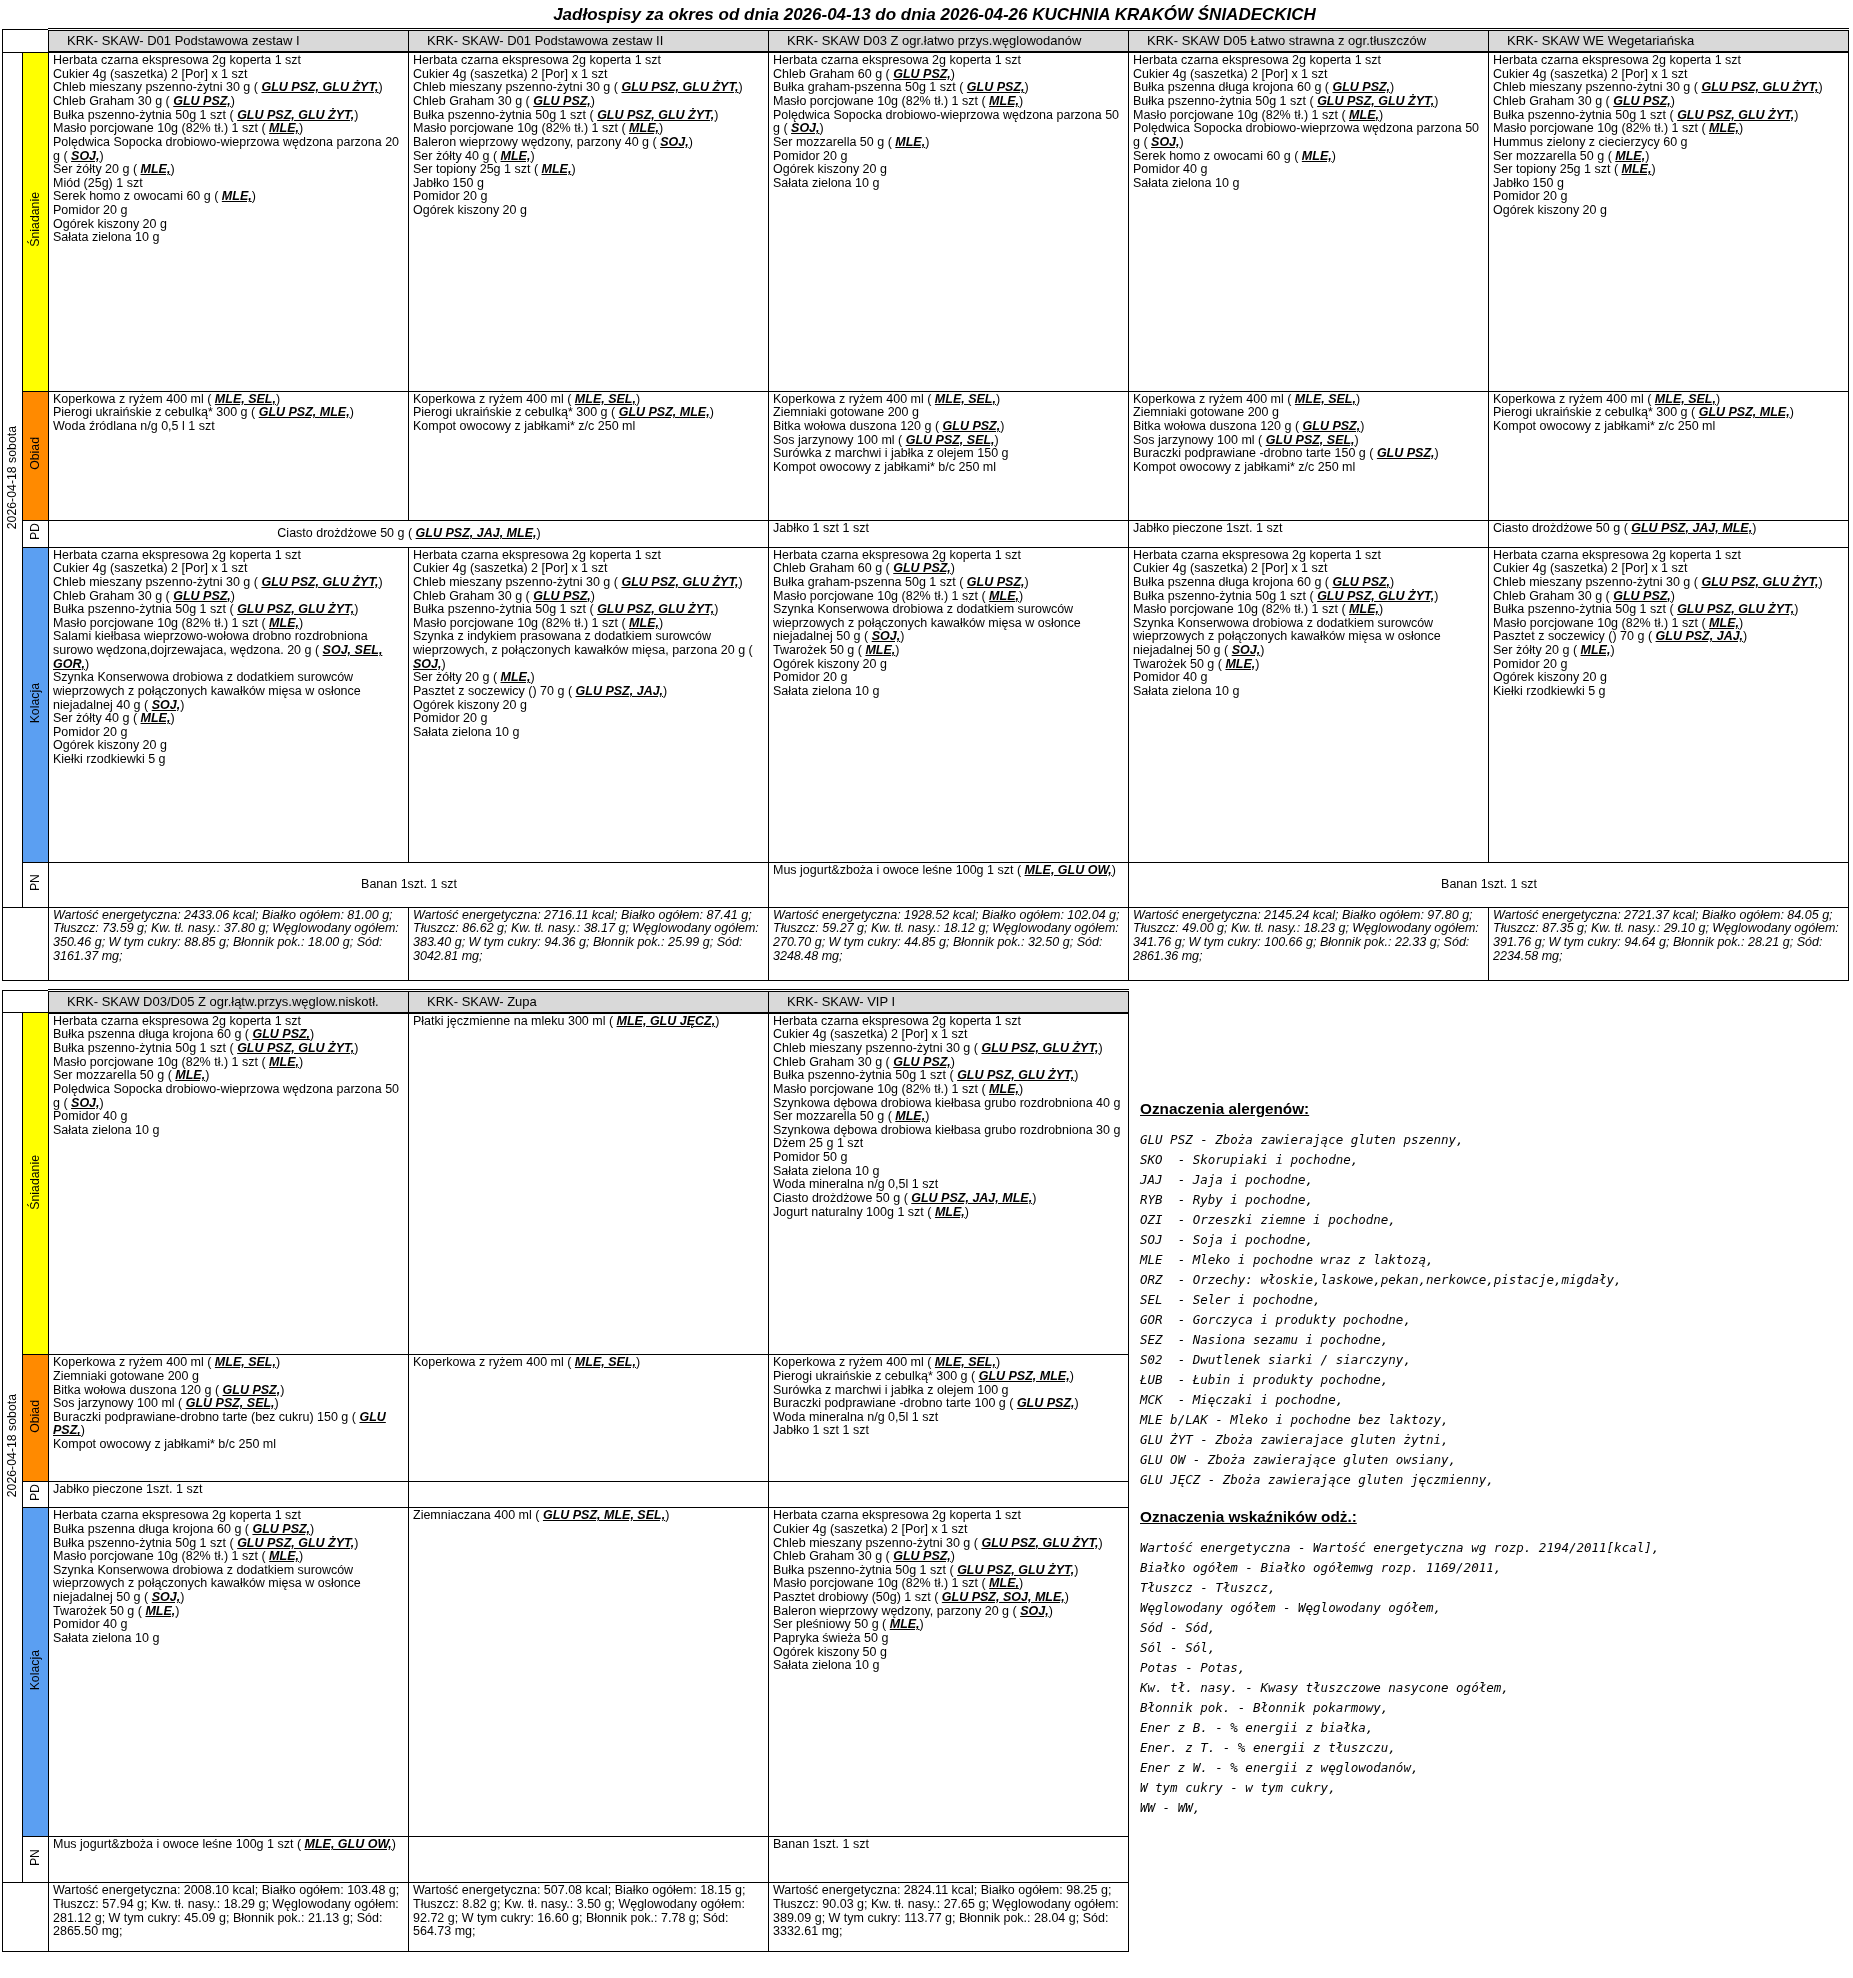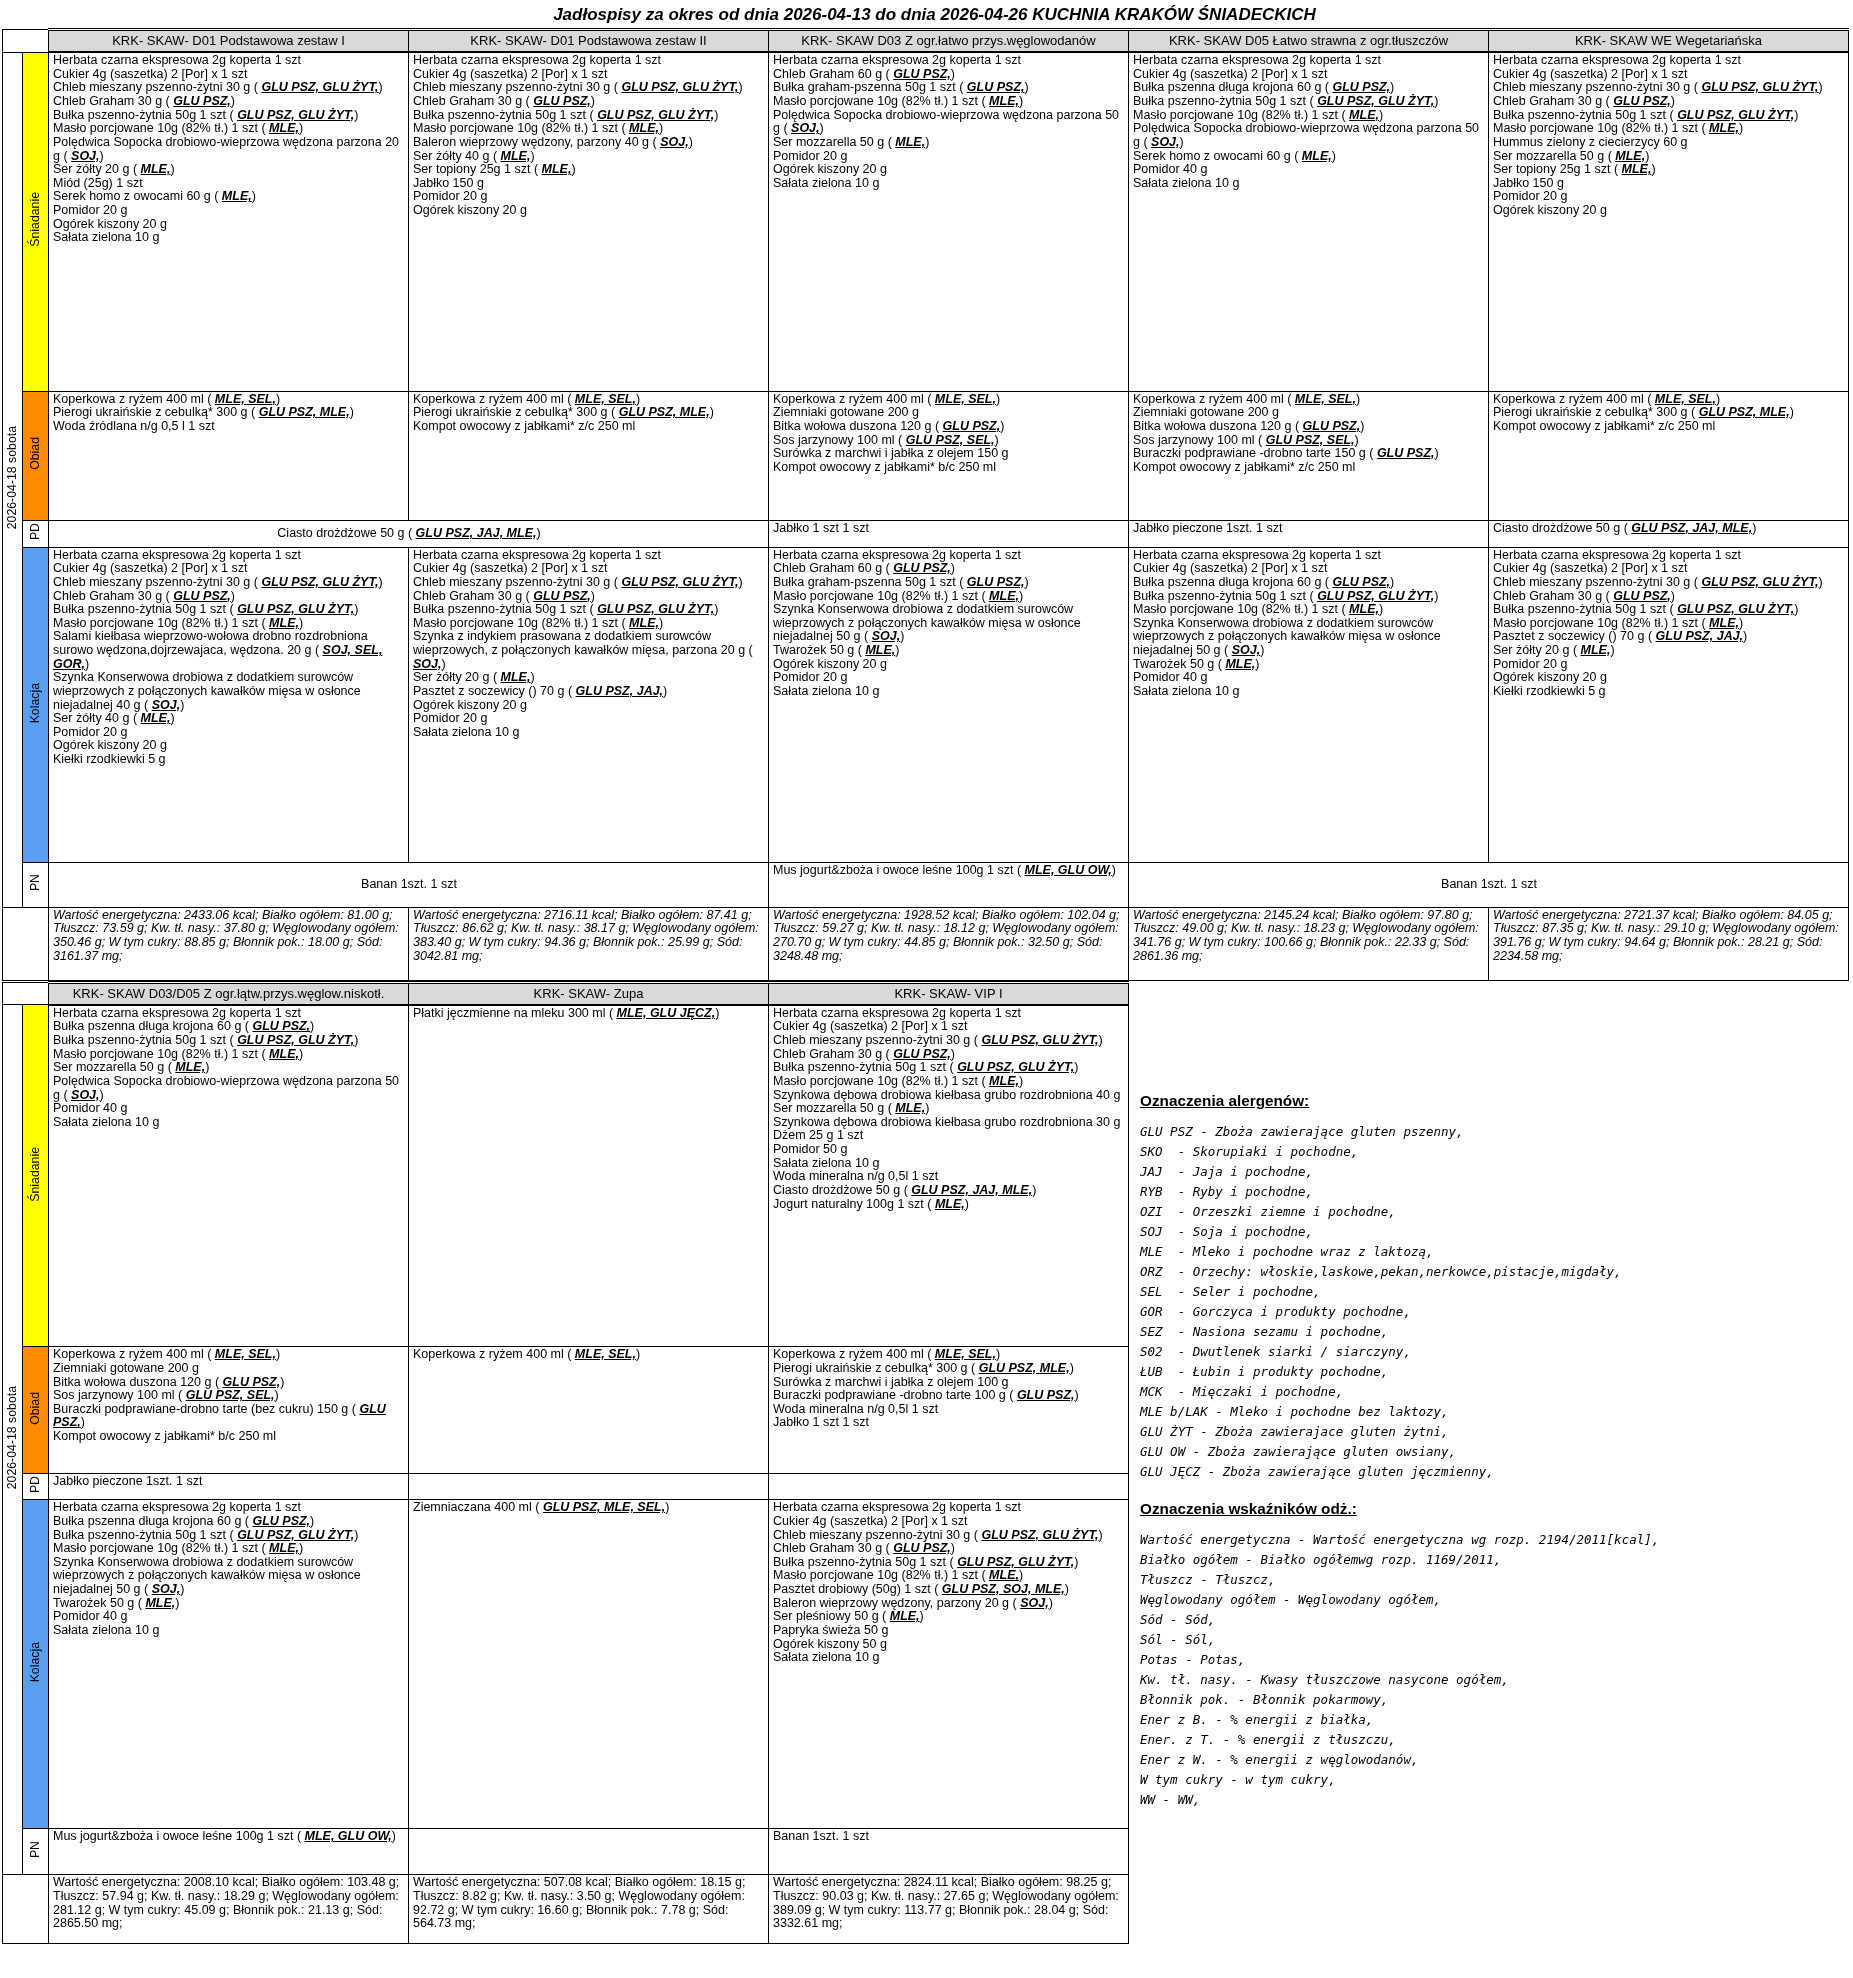--- a/index.html
+++ b/index.html
@@ -1,36 +1,36 @@
 <!DOCTYPE html>
 <html style="--hdr: #D9D9D9;"><head>
 <meta charset="utf-8">
 <style>
   html,body{margin:0;padding:0;background:#fff;}
   body{width:1853px;font-family:"Liberation Sans",sans-serif;color:#000;}
   .title{text-align:center;font-weight:bold;font-style:italic;font-size:17px;padding:5px 0 3px 16px;}
   table.menu{border-collapse:collapse;table-layout:fixed;margin-left:2px;}
   .menu td{border:1px solid #000;vertical-align:top;padding:1px 3px 1px 4px;font-size:12.5px;line-height:1.09;overflow:hidden;}
-  .menu td.hdr{background:var(--hdr,#D9D9D9);text-align:center;vertical-align:middle;font-size:13px;
-    border-top:3px double #000;border-bottom:2px solid #000;padding:3px 12px;}
+  .menu td.hdr{background:var(--hdr,#D9D9D9);text-align:left;vertical-align:middle;font-size:13px;
+    border-top:3px double #000;border-bottom:2px solid #000;padding:3px 18px;}
   .menu td.blank{background:#fff;}
   .menu td.mealcell,.menu td.datecell{vertical-align:middle;text-align:center;padding:0;background:#fff;}
   .vtext{writing-mode:vertical-rl;transform:rotate(180deg);display:inline-block;font-size:12.3px;white-space:nowrap;}
   .menu td.cell.center{text-align:center;vertical-align:middle;}
   .mi{margin:0 0 0 0;}
   .alg{font-weight:bold;font-style:italic;text-decoration:underline;}
   .sum{line-height:1.18;}
   
   #table1 tr.row-sniadanie{height:339px;}
   #table1 tr.row-obiad{height:129px;}
   #table1 tr.row-pd{height:27px;}
   #table1 tr.row-kolacja{height:315px;}
   #table1 tr.row-pn{height:45px;}
   #table1 tr.row-summary{height:73px;font-style:italic;}
-  #bottom{position:relative;margin-top:0;}
+  #bottom{position:relative;margin-top:8px;}
   #table2 tr.row-sniadanie{height:342px;}
   #table2 tr.row-obiad{height:127px;}
   #table2 tr.row-pd{height:26px;}
   #table2 tr.row-kolacja{height:329px;}
   #table2 tr.row-pn{height:46px;}
   #table2 tr.row-summary{height:69px;}
   #legend{position:absolute;left:1140px;top:111px;width:653px;}
   .leg-title{font-size:15.3px;font-weight:bold;text-decoration:underline;margin:0 0 12px 0;}
   .leg-title2{margin-top:18px;}
   .leg-list{font-family:"DejaVu Sans Mono",monospace;font-style:italic;font-size:12.5px;line-height:1.6;}

